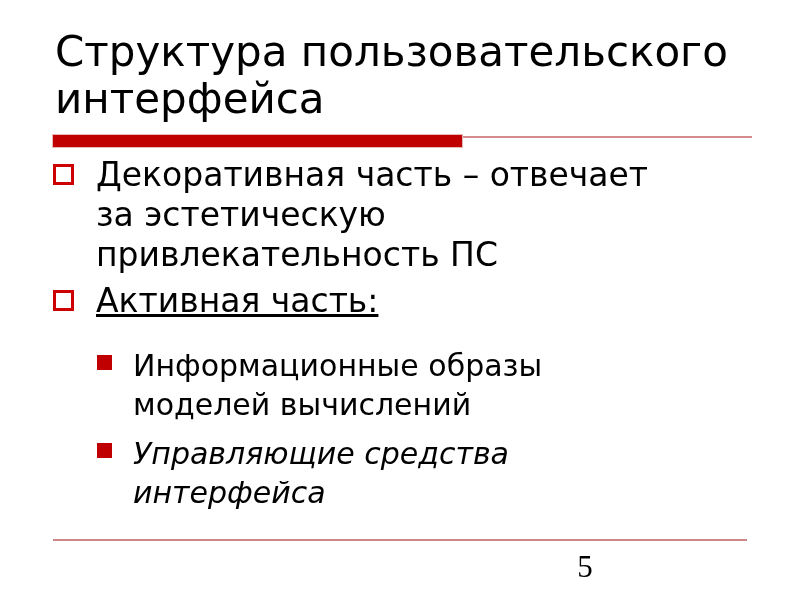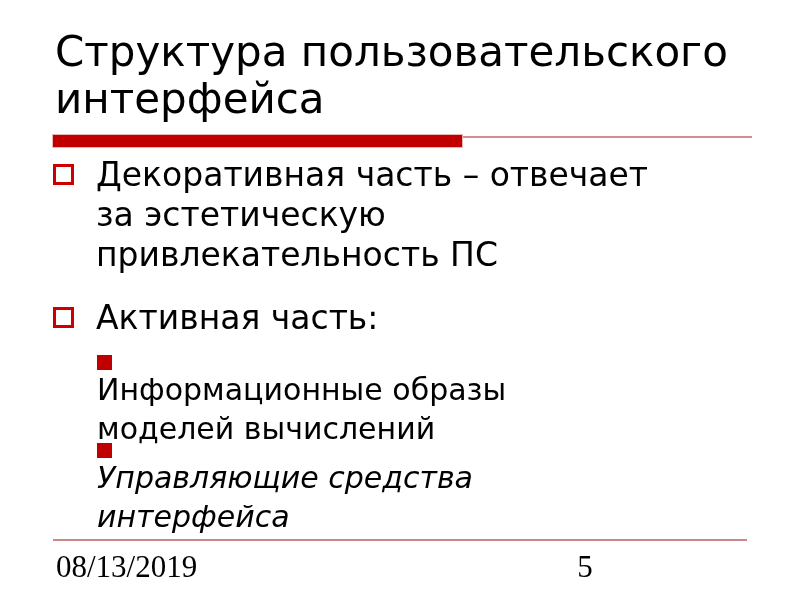--- a/index.html
+++ b/index.html
@@ -45,21 +45,21 @@
     height: 12px;
     background: #c00000;
     box-shadow: 0 0 0 1px #e8b8b8;
   }
   .bullet-row {
     position: absolute;
     display: flex;
     align-items: flex-start;
   }
   .bullet-row.level1 { left: 53px; gap: 8px; }
-  .bullet-row.level2 { left: 97px; flex-direction: column; }
+  .bullet-row.level2 { left: 97px; }
   .marker-hollow {
     flex: 0 0 auto;
     width: 15px;
     height: 15px;
     border: 3px solid #cc0000;
     background: #ffffff;
     margin-top: 9px;
     margin-right: 14px;
   }
   .marker-filled {
@@ -76,21 +76,21 @@
   }
   .level1 .bullet-text {
     font-size: 33px;
     line-height: 40px;
   }
   .level2 .bullet-text {
     font-size: 30px;
     line-height: 39px;
   }
   .row-b1 { top: 155px; }
-  .row-b2 { top: 298px; }
+  .row-b2 { top: 281px; text-decoration: underline; }
   .row-s1 { top: 346px; }
   .row-s2 { top: 434px; font-style: italic; }
   .footer-line {
     position: absolute;
     left: 53px;
     top: 539px;
     width: 694px;
     height: 2px;
     background: #cc8888;
   }
@@ -143,17 +143,16 @@
   </div>
 
   <div class="bullet-row level2 row-s2">
     <span class="marker-filled"></span>
     <p class="bullet-text">Управляющие средства
 интерфейса</p>
   </div>
 
   <div class="footer-line"></div>
 
-  <div class="footer-date">08/13/2019</div>
 
   <div class="footer-page">5</div>
 
 </div>
 
 </body></html>

